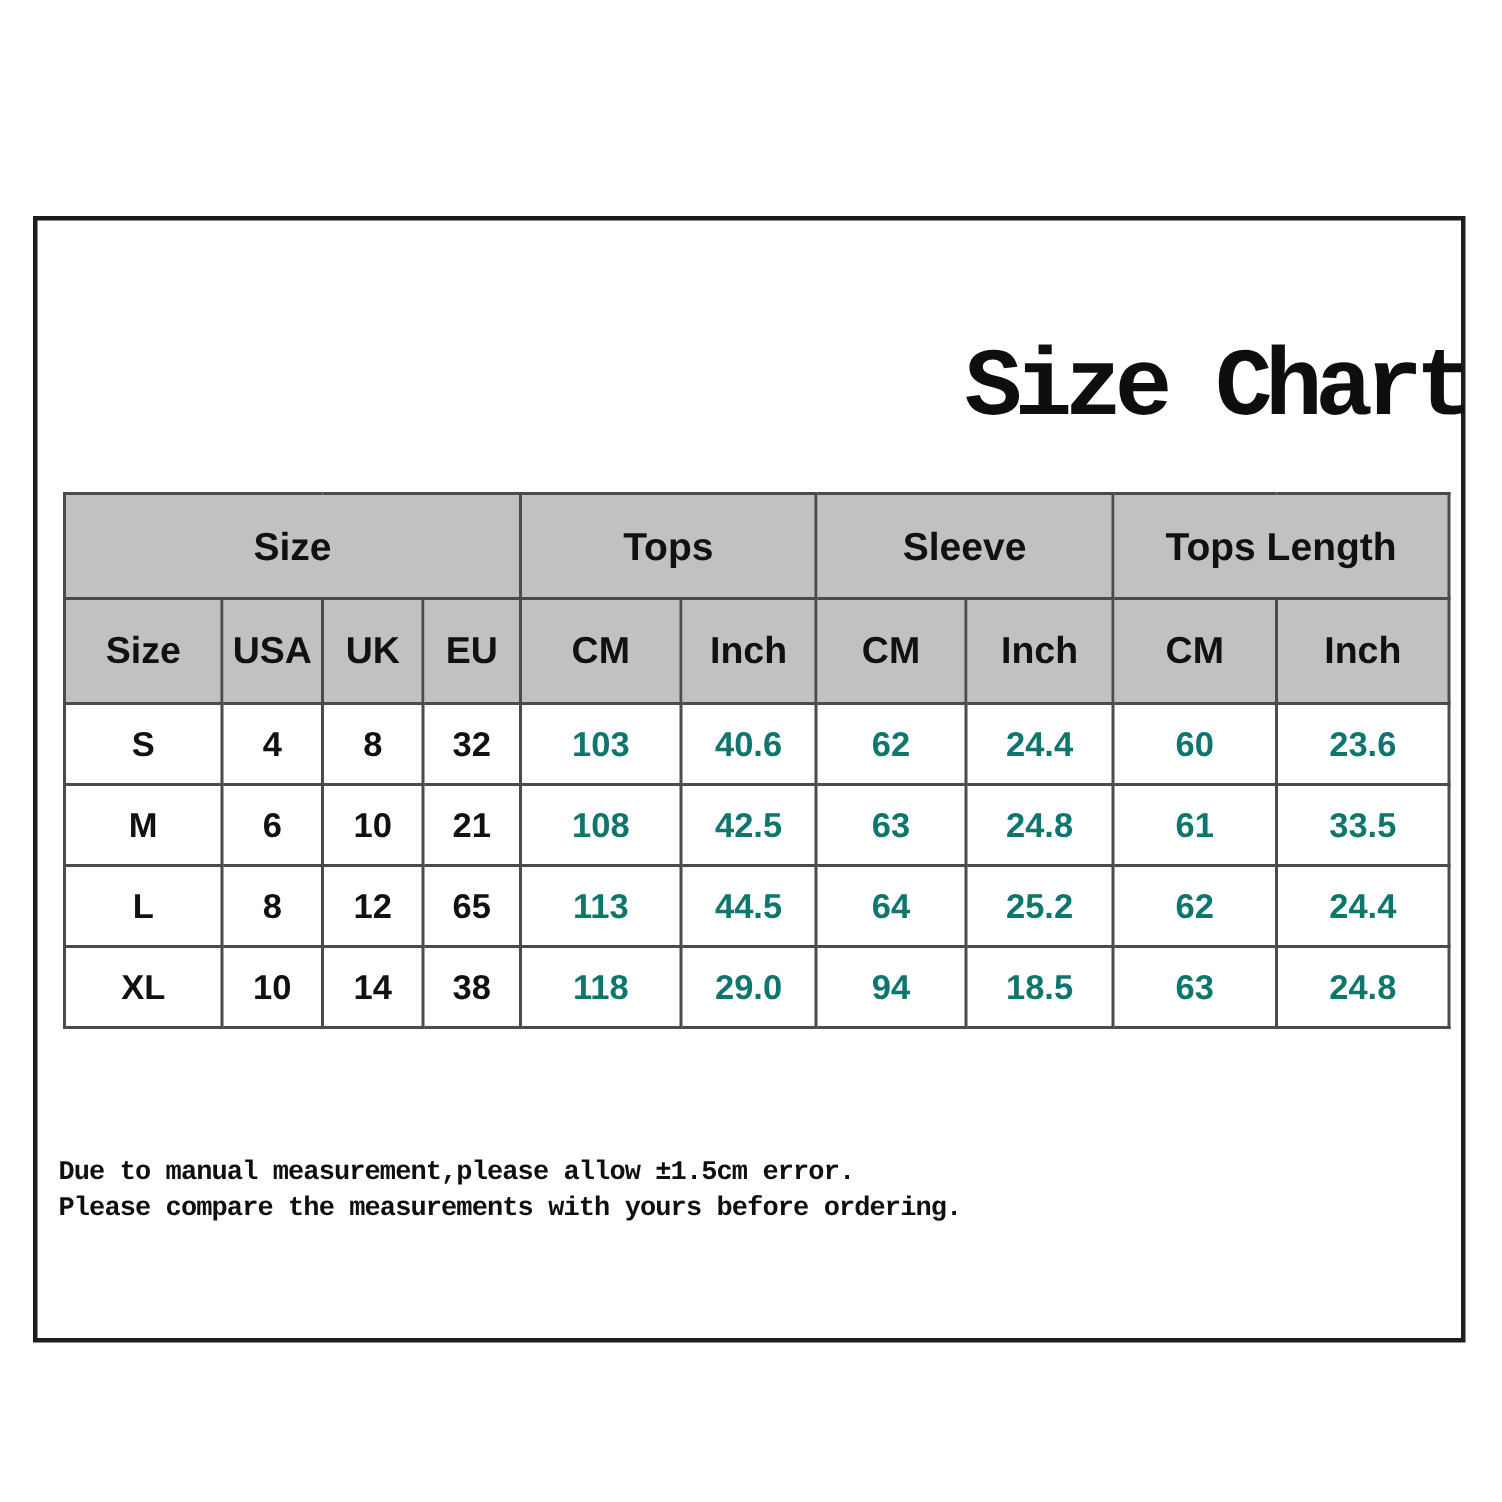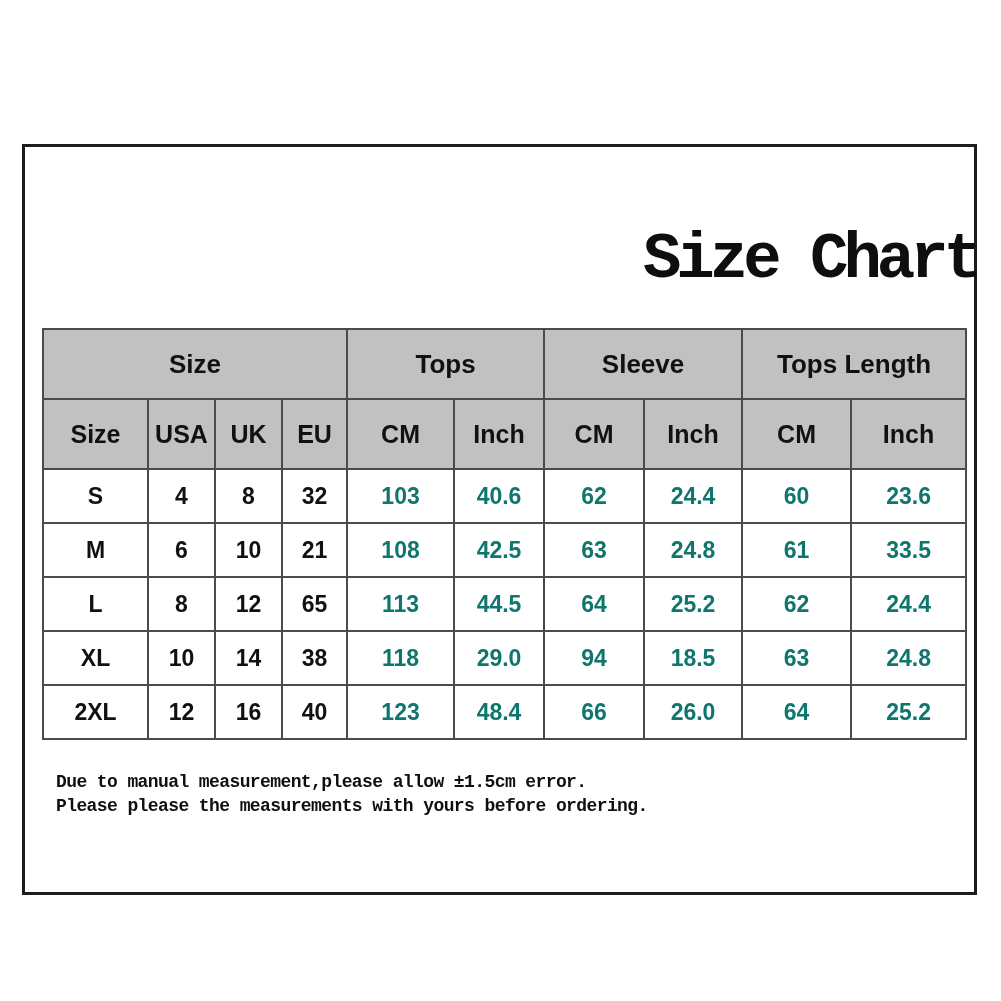--- a/index.html
+++ b/index.html
@@ -72,21 +72,21 @@
     font-size: 23px;
     font-weight: bold;
     color: #0f766e;
   }
   tr.data-row td:nth-child(-n+4) {
     font-weight: bold;
     color: #111111;
   }
   .notes {
     position: absolute;
-    left: 56px;
+    left: 39px;
     top: 771px;
     width: 930px;
     font-family: "Liberation Mono", "DejaVu Sans Mono", monospace;
     font-weight: bold;
     font-size: 18px;
     line-height: 23.8px;
     letter-spacing: -0.6px;
     color: #0f0f0f;
     white-space: nowrap;
   }
@@ -173,31 +173,19 @@
       <td>10</td>
       <td>14</td>
       <td>38</td>
       <td>118</td>
       <td>29.0</td>
       <td>94</td>
       <td>18.5</td>
       <td>63</td>
       <td>24.8</td>
     </tr>
-    <tr class="data-row">
-      <td>2XL</td>
-      <td>12</td>
-      <td>16</td>
-      <td>40</td>
-      <td>123</td>
-      <td>48.4</td>
-      <td>66</td>
-      <td>26.0</td>
-      <td>64</td>
-      <td>25.2</td>
-    </tr>
   </tbody>
 </table>
 
 <div class="notes">
   <div>Due to manual measurement,please allow ±1.5cm error.</div>
-  <div>Please please the measurements with yours before ordering.</div>
+  <div>Please compare the measurements with yours before ordering.</div>
 </div>
 
 </body></html>

